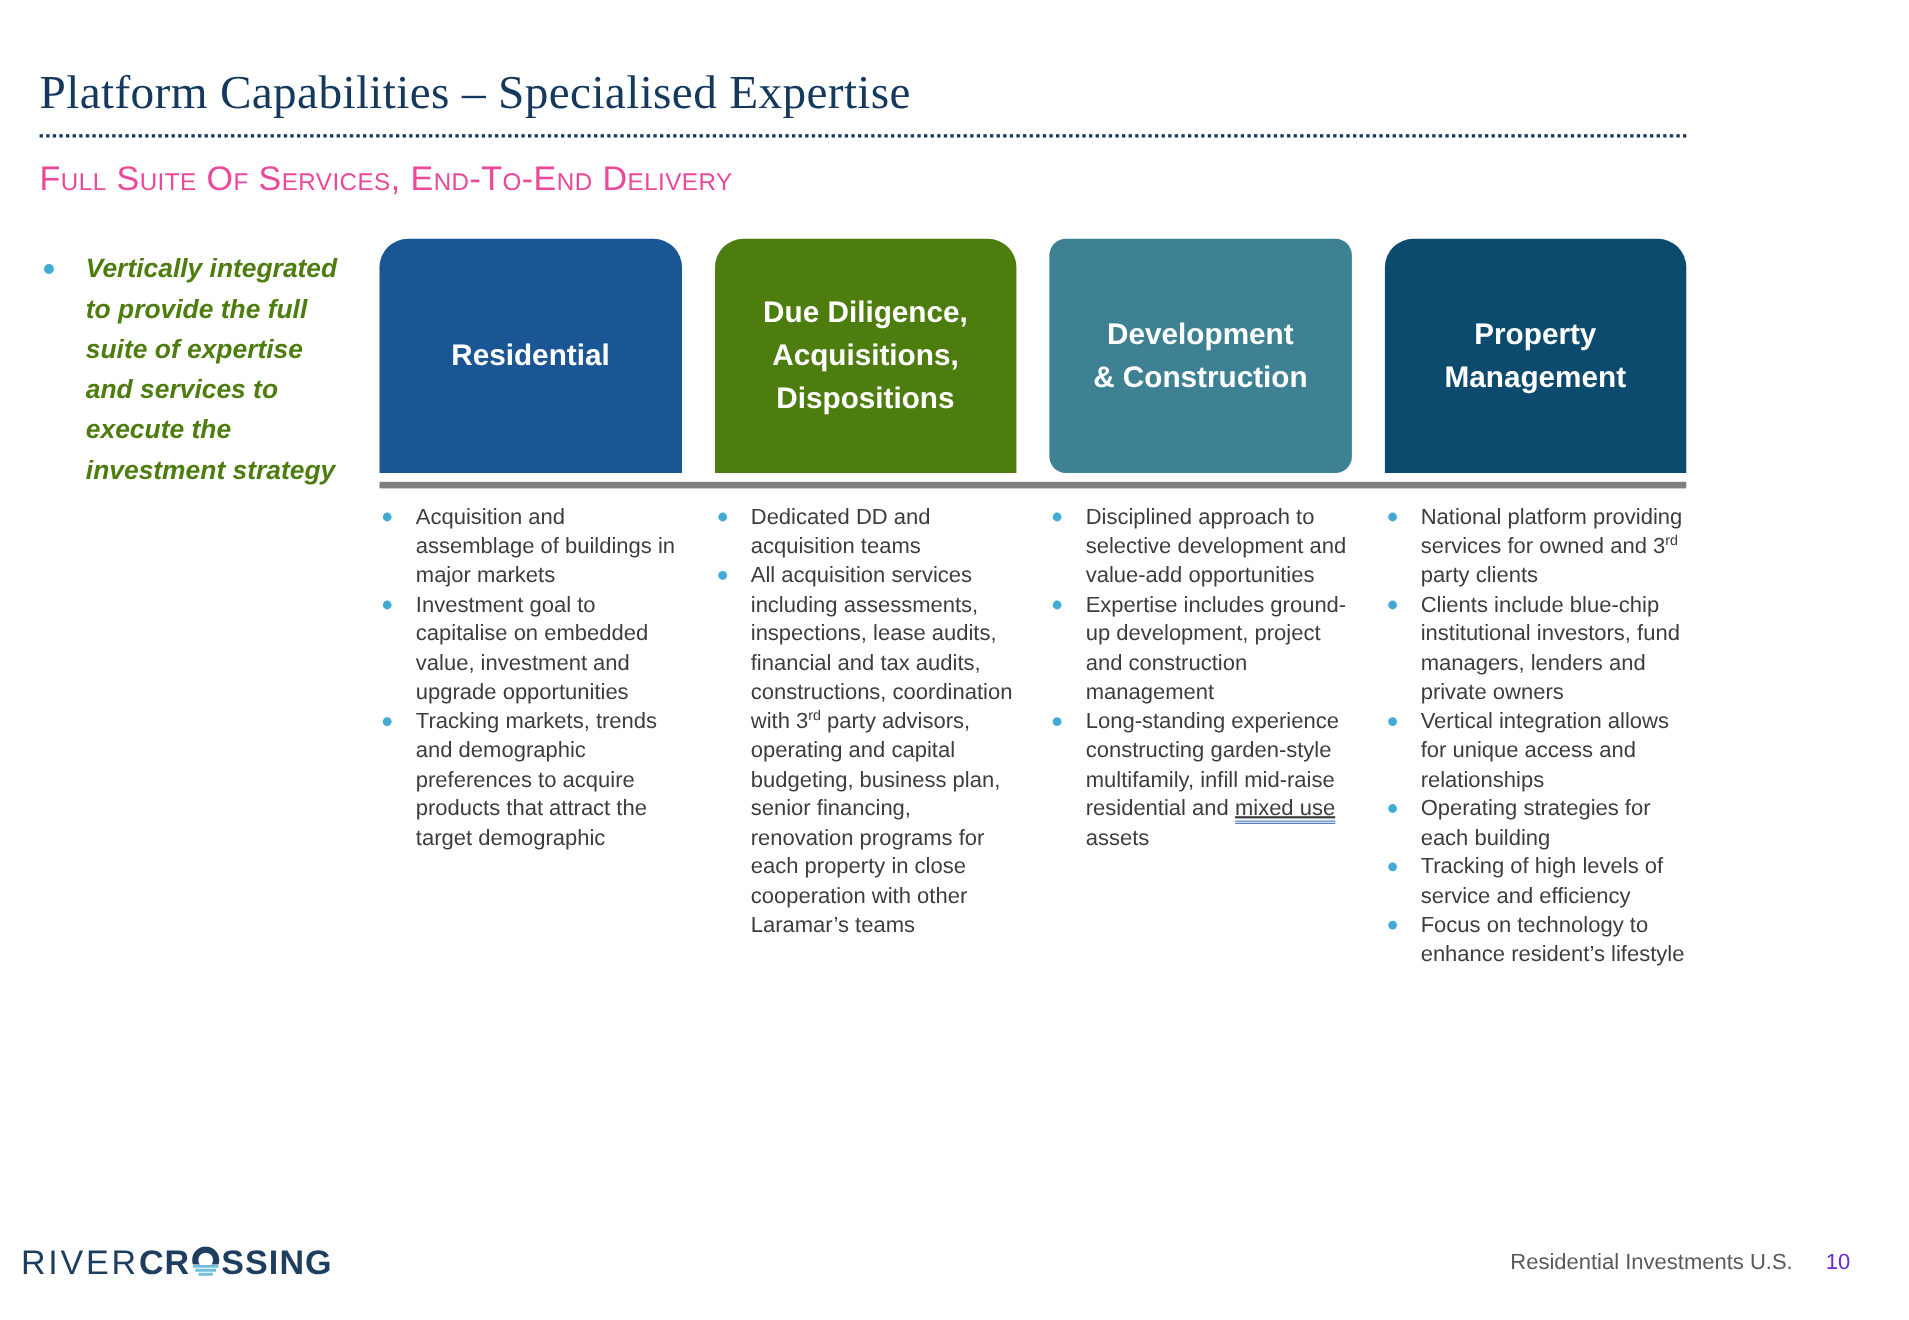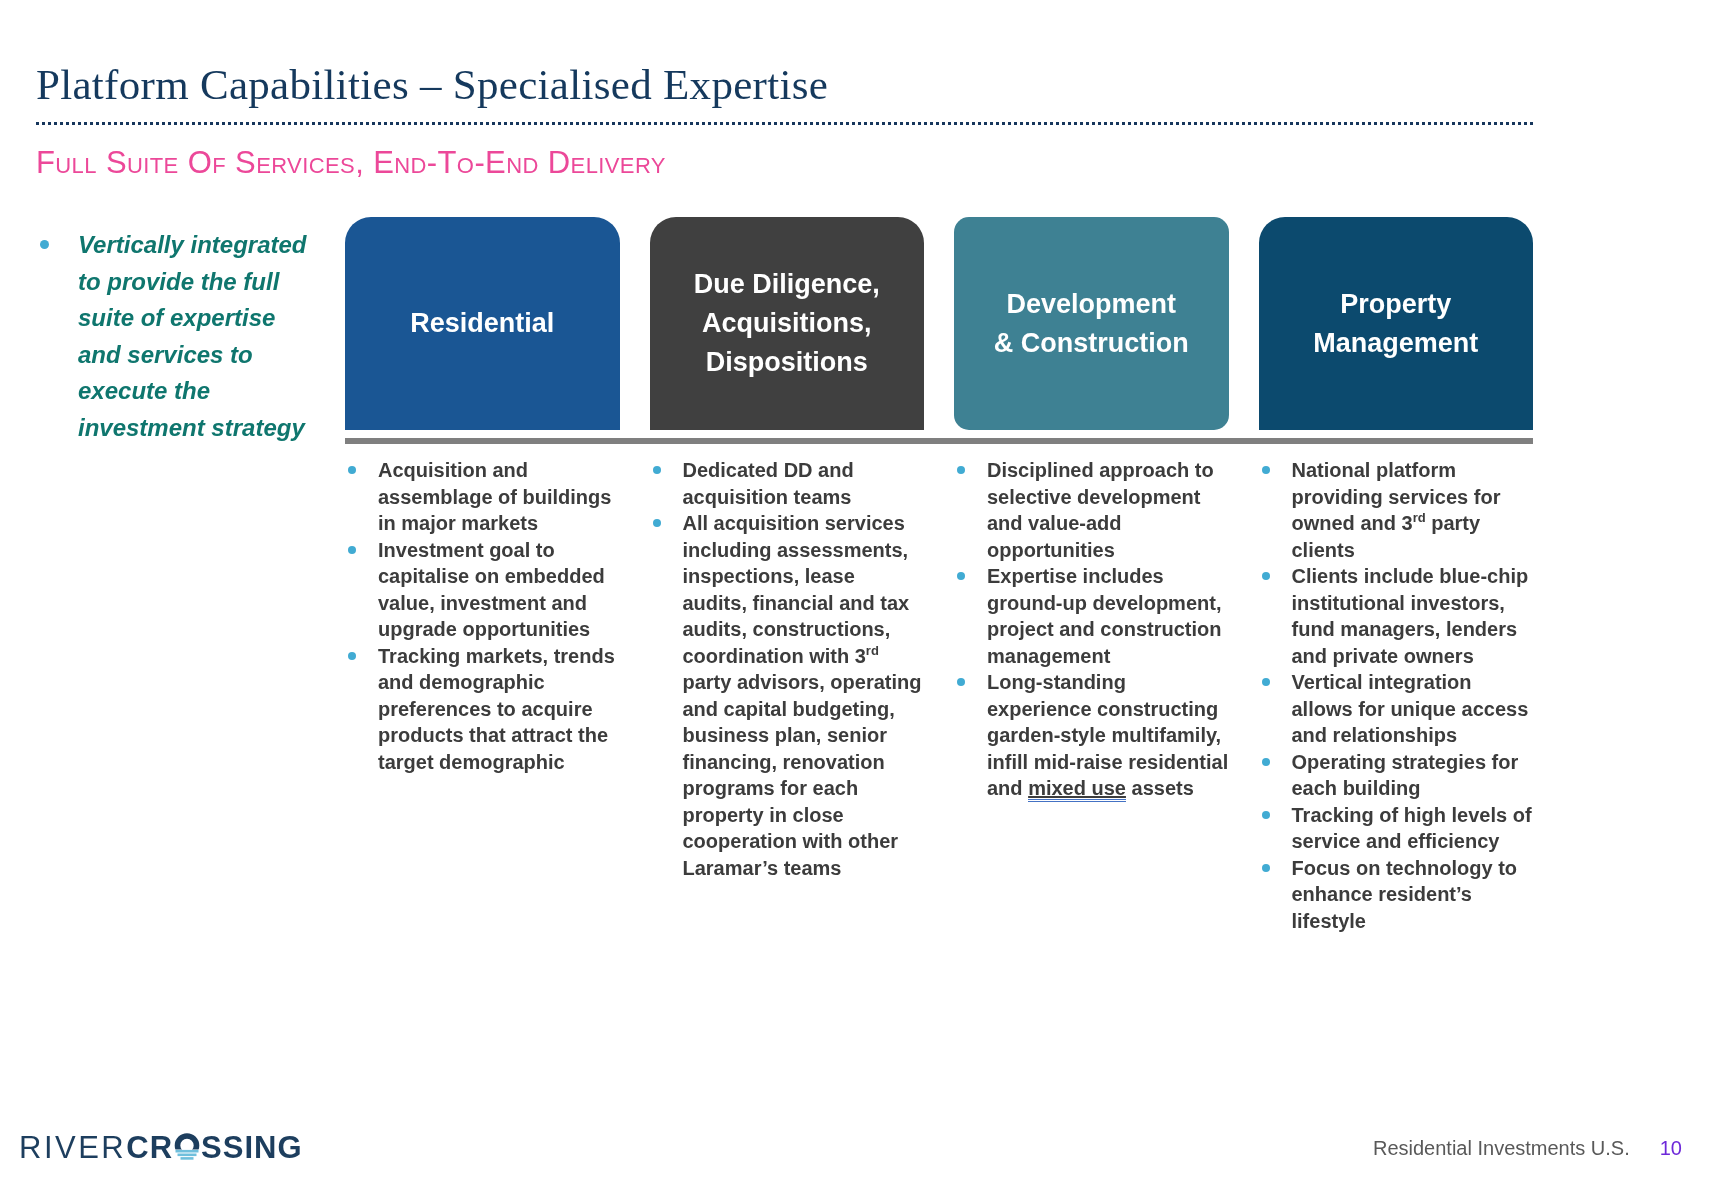--- a/index.html
+++ b/index.html
@@ -21,35 +21,35 @@
   .subtitle{
     margin-top:20px;
     font-size:31px;color:#ec4899;
     font-variant:small-caps;letter-spacing:0.4px;
   }
   .content{display:flex;margin-top:36px;}
   .intro{width:309px;flex:none;display:flex;padding-top:10px;}
   .dot{width:9px;height:9px;border-radius:50%;background:#41ABD3;flex:none;margin:13px 0 0 4px;}
   .intro-text{
     margin-left:29px;width:232px;
-    font-style:italic;font-weight:bold;font-size:24px;line-height:36.5px;color:#0f766e;
+    font-style:italic;font-weight:bold;font-size:24px;line-height:36.5px;color:#4d7c0f;
   }
   .cols-area{flex:1;min-width:0;}
   .headers-row{display:flex;gap:30px;}
   .col-header{
     flex:1;height:213px;border-radius:26px 26px 0 0;
     color:#ffffff;font-weight:bold;font-size:27px;line-height:39px;
     display:flex;align-items:center;justify-content:center;text-align:center;
     white-space:pre-line;
   }
   .divider{height:6px;background:#7F7F7F;margin-top:8px;}
   .bullets-row{display:flex;gap:30px;margin-top:13px;}
   .col-bullets{flex:1;min-width:0;}
   ul.bullets{list-style:none;margin:0;padding:0;font-size:20px;line-height:26.5px;color:#3C3C3C;}
-  ul.bullets li{position:relative;padding-left:33px;margin:0;font-weight:bold;}
+  ul.bullets li{position:relative;padding-left:33px;margin:0;}
   ul.bullets li::before{
     content:"";position:absolute;left:3px;top:9px;width:8px;height:8px;border-radius:50%;background:#41ABD3;
   }
   ul.bullets sup{font-size:13px;line-height:0;}
   .u-mixed{
     text-decoration:underline;text-decoration-color:#3C3C3C;
     border-bottom:3px double #4472C4;padding-bottom:0px;
   }
   .footer-logo{
     position:absolute;left:19px;bottom:34px;
@@ -73,21 +73,21 @@
   <div class="subtitle">Full Suite Of Services, End-To-End Delivery</div>
 
   <div class="content">
     <div class="intro">
       <span class="dot"></span>
       <div class="intro-text">Vertically integrated to provide the full suite of expertise and services to execute the investment strategy</div>
     </div>
     <div class="cols-area">
       <div class="headers-row" id="headers-row">
           <div class="col-header" style="background: rgb(26, 86, 148);">Residential</div>
-          <div class="col-header" style="background: #404040;">Due Diligence,
+          <div class="col-header" style="background: #4d7c0f;">Due Diligence,
 Acquisitions,
 Dispositions</div>
           <div class="col-header" style="background: rgb(62, 129, 147); border-radius: 15px;">Development
 &amp; Construction</div>
           <div class="col-header" style="background: #0c4a6e;">Property
 Management</div>
         </div>
       <div class="divider"></div>
       <div class="bullets-row" id="bullets-row">
           <ul class="bullets col-bullets">

